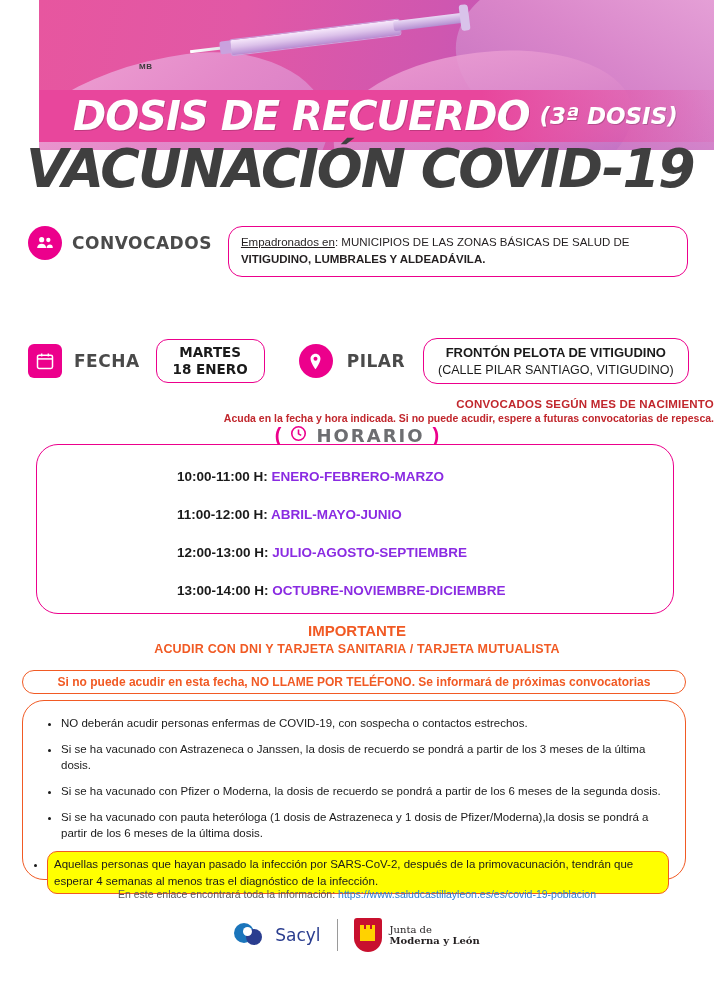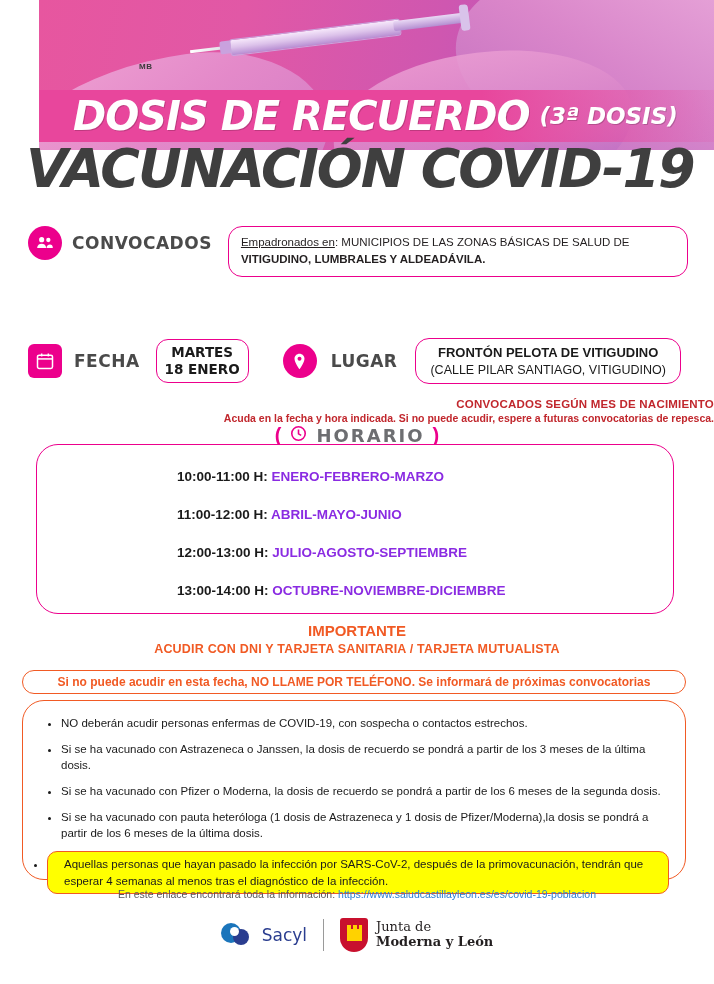--- a/index.html
+++ b/index.html
@@ -196,21 +196,21 @@
     position: absolute;
     left: 28px; top: 338px;
     width: 668px;
     display: flex;
     align-items: center;
     gap: 8px;
   }
   .date-box {
     border: 1.5px solid #ec008c;
     border-radius: 12px;
-    padding: 4px 8px;
+    padding: 4px 16px;
     text-align: center;
     font-family: "DejaVu Sans", sans-serif;
     font-weight: bold;
     font-size: 13.5px;
     line-height: 1.25;
     color: #1a1a1a;
   }
   .place-box {
     border: 1.5px solid #ec008c;
     border-radius: 14px;
@@ -308,21 +308,21 @@
   .notes-box li {
     font-size: 11.5px;
     line-height: 1.45;
     margin-bottom: 9px;
     color: #1a1a1a;
   }
   .note-high {
     background: #ffff00;
     border: 1.2px solid #f15a24;
     border-radius: 10px;
-    padding: 4px 16px;
+    padding: 4px 6px;
     margin-left: -14px;
     margin-top: 6px;
   }
 
   .link-line {
     position: absolute;
     top: 888px; left: 0; width: 714px;
     text-align: center;
     font-size: 10.5px;
     color: #58595b;
@@ -374,21 +374,21 @@
     position: relative;
   }
   .jcyl .shield .castle:before {
     content: "";
     position: absolute; top: -4px; left: 0;
     width: 15px; height: 4px;
     background: repeating-linear-gradient(90deg, #ffd200 0 4px, transparent 4px 6px);
   }
   .jcyl .txt {
     font-family: "DejaVu Serif", serif;
-    font-size: 13px;
+    font-size: 10px;
     line-height: 1.15;
     color: #231f20;
   }
   .jcyl .txt .l2 { font-weight: bold; }
 </style>
 </head>
 <body>
 
 <div class="sheet">
 
@@ -444,21 +444,21 @@
     <div class="date-box">
       <div>MARTES</div>
       <div>18 ENERO</div>
     </div>
     <span class="icon-circle" style="margin-left:26px;">
       <svg width="19" height="19" viewBox="0 0 24 24" fill="#fff">
         <path d="M12 2.2c-3.5 0-6.3 2.8-6.3 6.3 0 4.7 6.3 13.3 6.3 13.3s6.3-8.6 6.3-13.3c0-3.5-2.8-6.3-6.3-6.3z"></path>
         <circle cx="12" cy="8.4" r="2.5" fill="#ec008c"></circle>
       </svg>
     </span>
-    <span class="row-label" style="margin:0 10px 0 6px;">LUGAR</span>
+    <span class="row-label" style="margin:0 10px 0 6px;">PILAR</span>
     <div class="place-box">
       <div class="p1">FRONTÓN PELOTA DE VITIGUDINO</div>
       <div class="p2">(CALLE PILAR SANTIAGO, VITIGUDINO)</div>
     </div>
   </div>
 
   <div class="mes-note">
     <div class="m1">CONVOCADOS SEGÚN MES DE NACIMIENTO</div>
     <div class="m2">Acuda en la fecha y hora indicada. Si no puede acudir, espere a futuras convocatorias de repesca.</div>
   </div>

